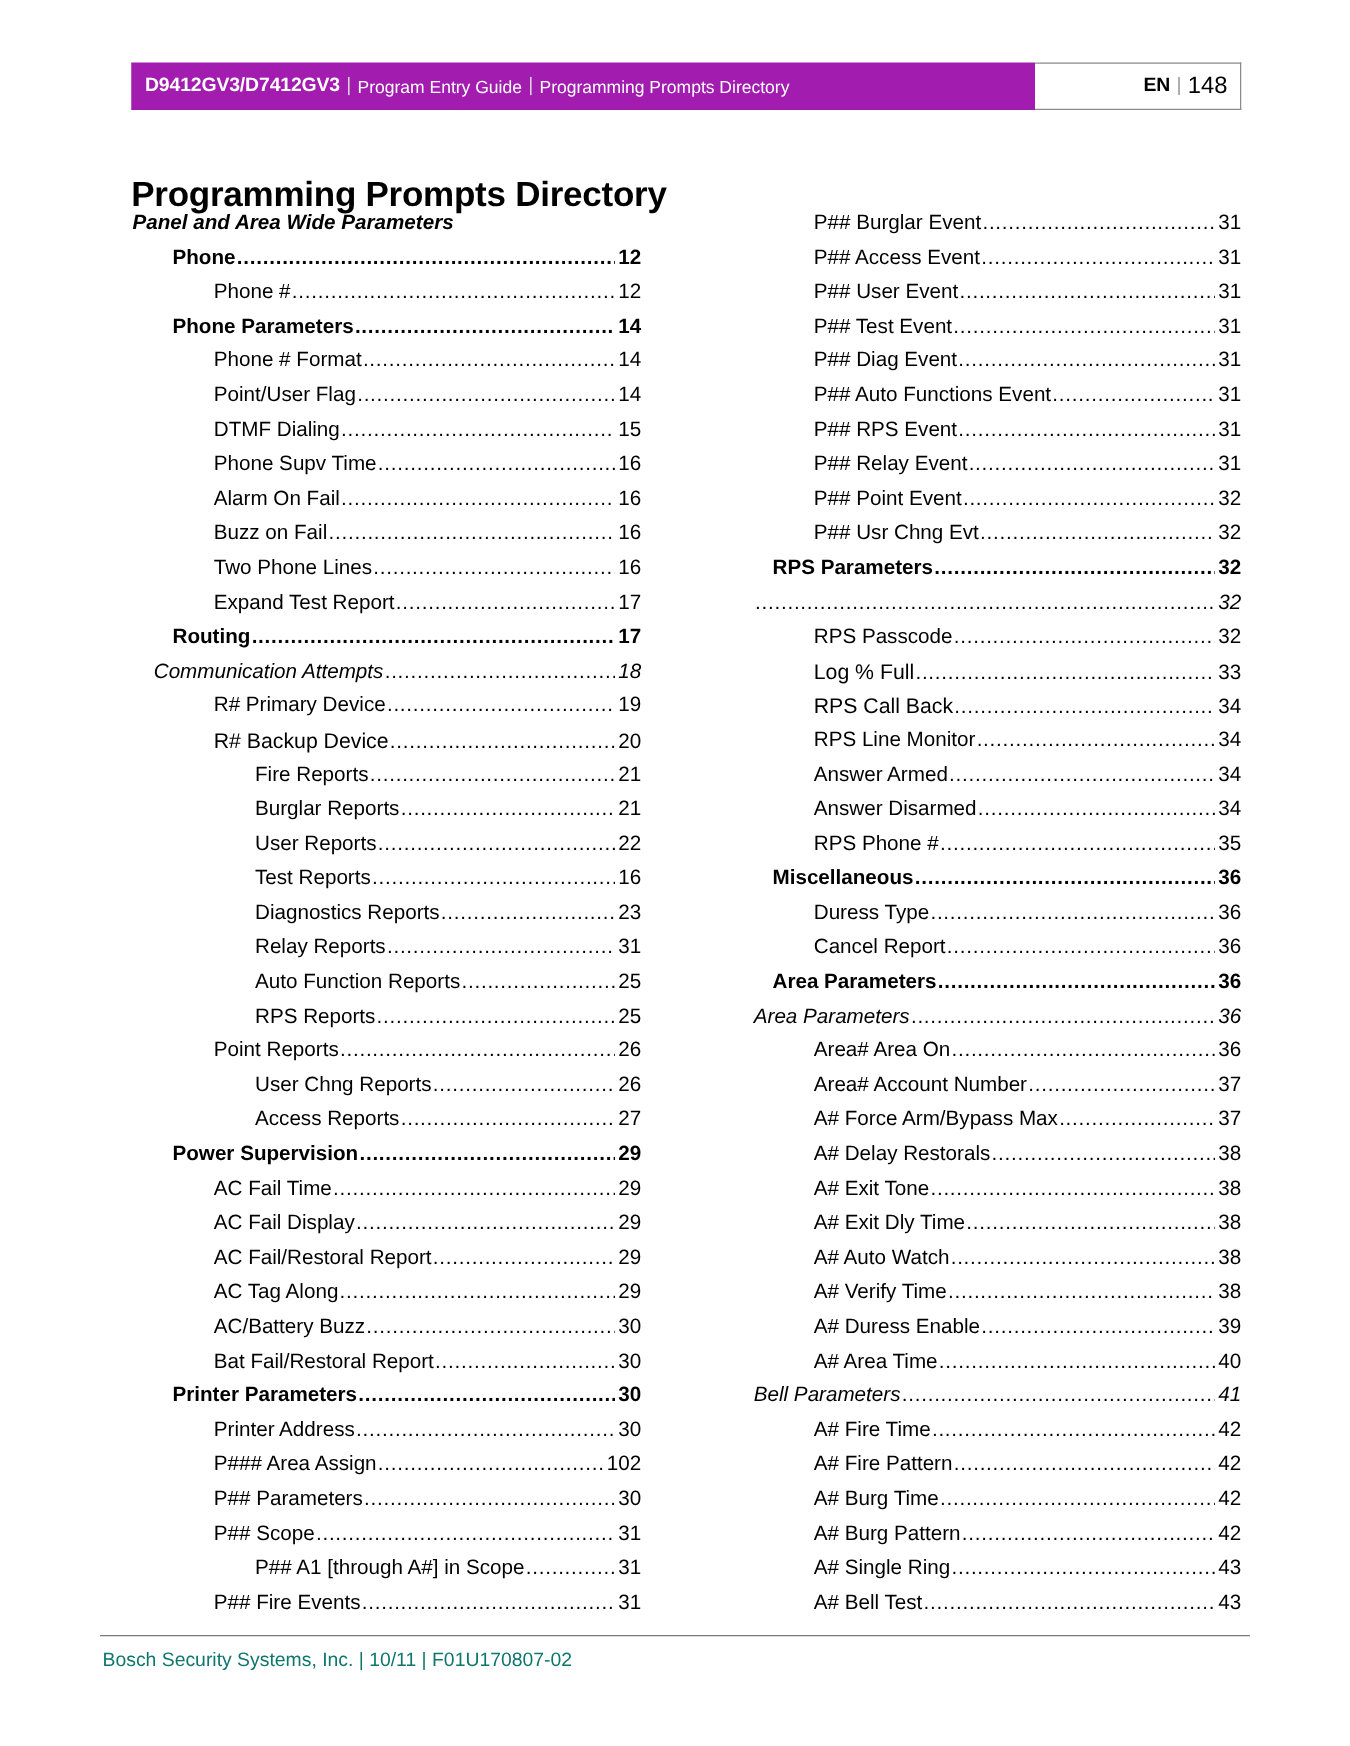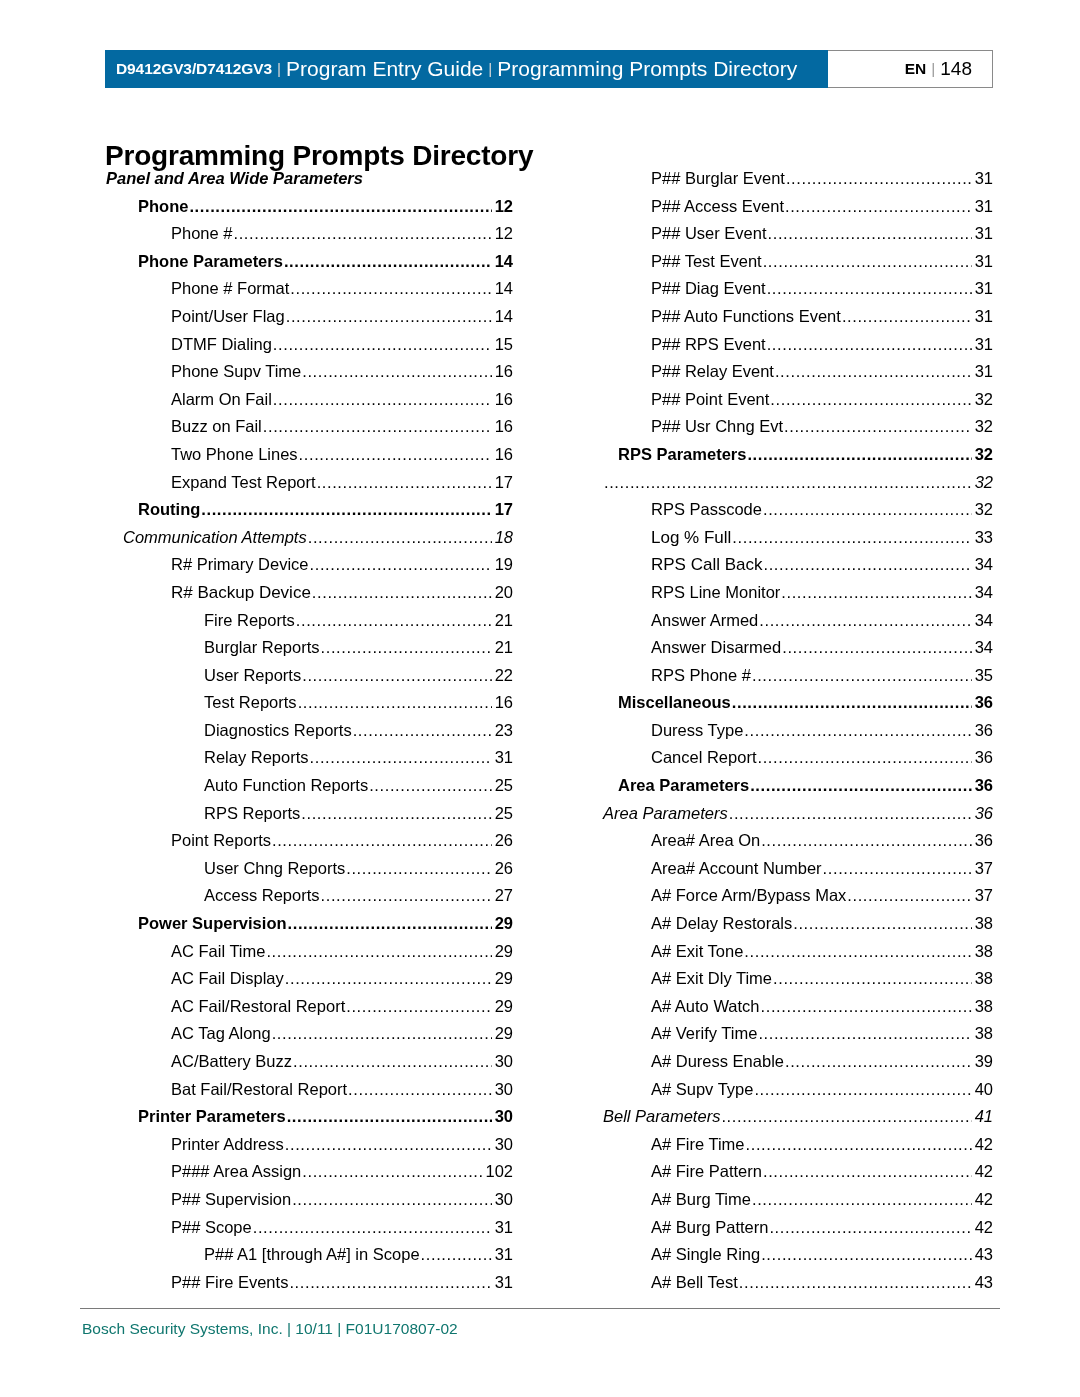--- a/index.html
+++ b/index.html
@@ -21,54 +21,54 @@
     position: absolute;
     left: 105px;
     top: 50px;
     width: 888px;
     height: 38px;
     display: flex;
     align-items: stretch;
   }
   .header-bar {
     flex: 1 1 auto;
-    background: #0369a1;
+    background: #a21caf;
     display: flex;
     align-items: center;
     padding-left: 11px;
     box-sizing: border-box;
     white-space: nowrap;
   }
   .header-model {
     color: #ffffff;
     font-weight: bold;
     font-size: 15.5px;
     letter-spacing: -0.1px;
   }
   .header-sep {
     color: #d6d6d6;
     font-size: 15.5px;
     padding: 0 5px;
     font-weight: normal;
   }
   .header-crumb {
     color: #ffffff;
-    font-size: 21px;
+    font-size: 14px;
     font-weight: normal;
   }
   .header-lang {
     flex: 0 0 165px;
     background: #ffffff;
     border: 1px solid #8a8a8a;
     border-left: none;
     box-sizing: border-box;
     display: flex;
     align-items: center;
     justify-content: flex-end;
-    padding-right: 20px;
+    padding-right: 10px;
     text-align: right;
   }
   .header-lang-code {
     font-weight: bold;
     font-size: 15.5px;
     color: #000;
   }
   .header-lang-sep {
     color: #999;
     font-size: 15.5px;
@@ -377,21 +377,21 @@
         <span class="toc-label">Printer Address</span>
         <span class="toc-dots">........................................................................................................................................................................................................</span>
         <span class="toc-page">30</span>
       </div>
       <div class="toc-entry lvl3 s-normal">
         <span class="toc-label">P### Area Assign</span>
         <span class="toc-dots">........................................................................................................................................................................................................</span>
         <span class="toc-page">102</span>
       </div>
       <div class="toc-entry lvl3 s-normal">
-        <span class="toc-label">P## Supervision</span>
+        <span class="toc-label">P## Parameters</span>
         <span class="toc-dots">........................................................................................................................................................................................................</span>
         <span class="toc-page">30</span>
       </div>
       <div class="toc-entry lvl3 s-normal">
         <span class="toc-label">P## Scope</span>
         <span class="toc-dots">........................................................................................................................................................................................................</span>
         <span class="toc-page">31</span>
       </div>
       <div class="toc-entry lvl4 s-normal">
         <span class="toc-label">P## A1 [through A#] in Scope</span>
@@ -563,21 +563,21 @@
         <span class="toc-label">A# Verify Time</span>
         <span class="toc-dots">........................................................................................................................................................................................................</span>
         <span class="toc-page">38</span>
       </div>
       <div class="toc-entry lvl3 s-normal">
         <span class="toc-label">A# Duress Enable</span>
         <span class="toc-dots">........................................................................................................................................................................................................</span>
         <span class="toc-page">39</span>
       </div>
       <div class="toc-entry lvl3 s-normal">
-        <span class="toc-label">A# Supv Type</span>
+        <span class="toc-label">A# Area Time</span>
         <span class="toc-dots">........................................................................................................................................................................................................</span>
         <span class="toc-page">40</span>
       </div>
       <div class="toc-entry lvl1i s-italic">
         <span class="toc-label">Bell Parameters</span>
         <span class="toc-dots">........................................................................................................................................................................................................</span>
         <span class="toc-page">41</span>
       </div>
       <div class="toc-entry lvl3 s-normal">
         <span class="toc-label">A# Fire Time</span>

